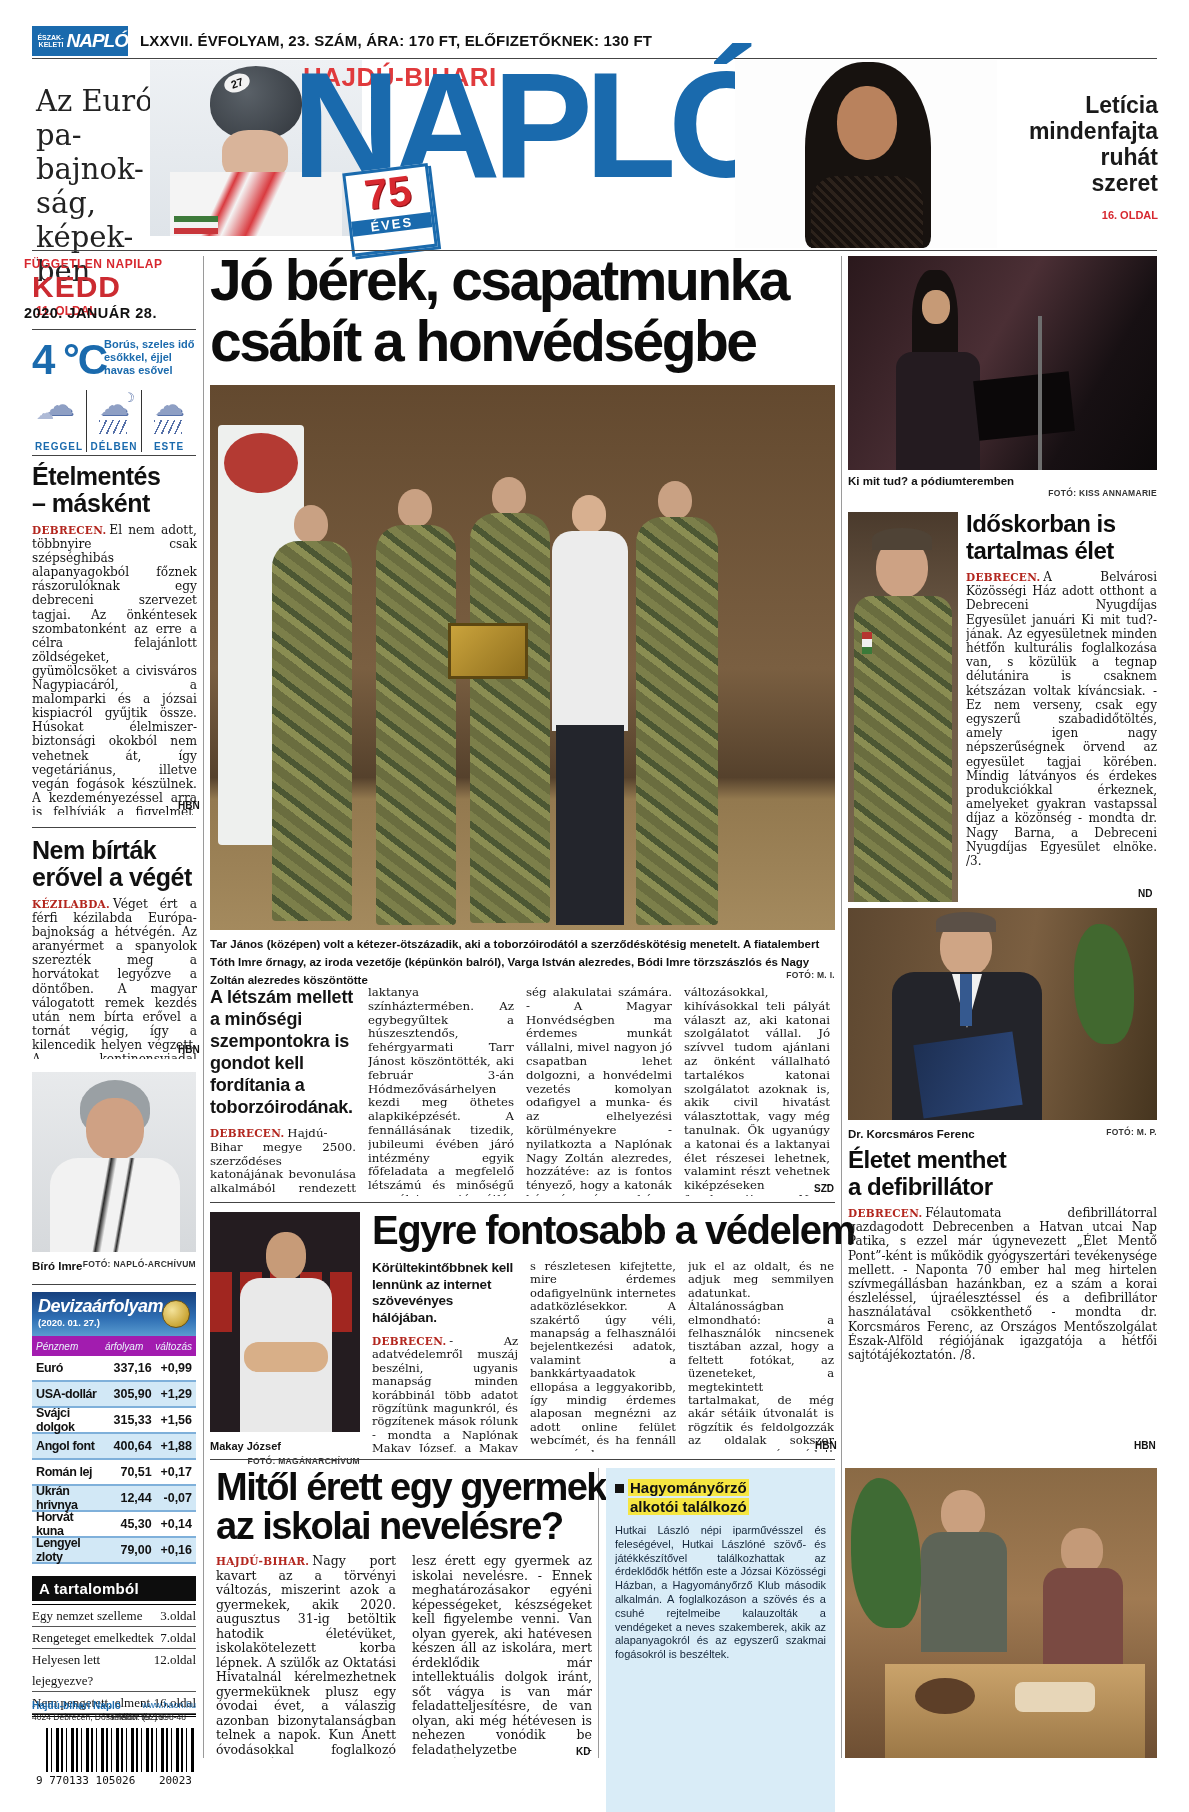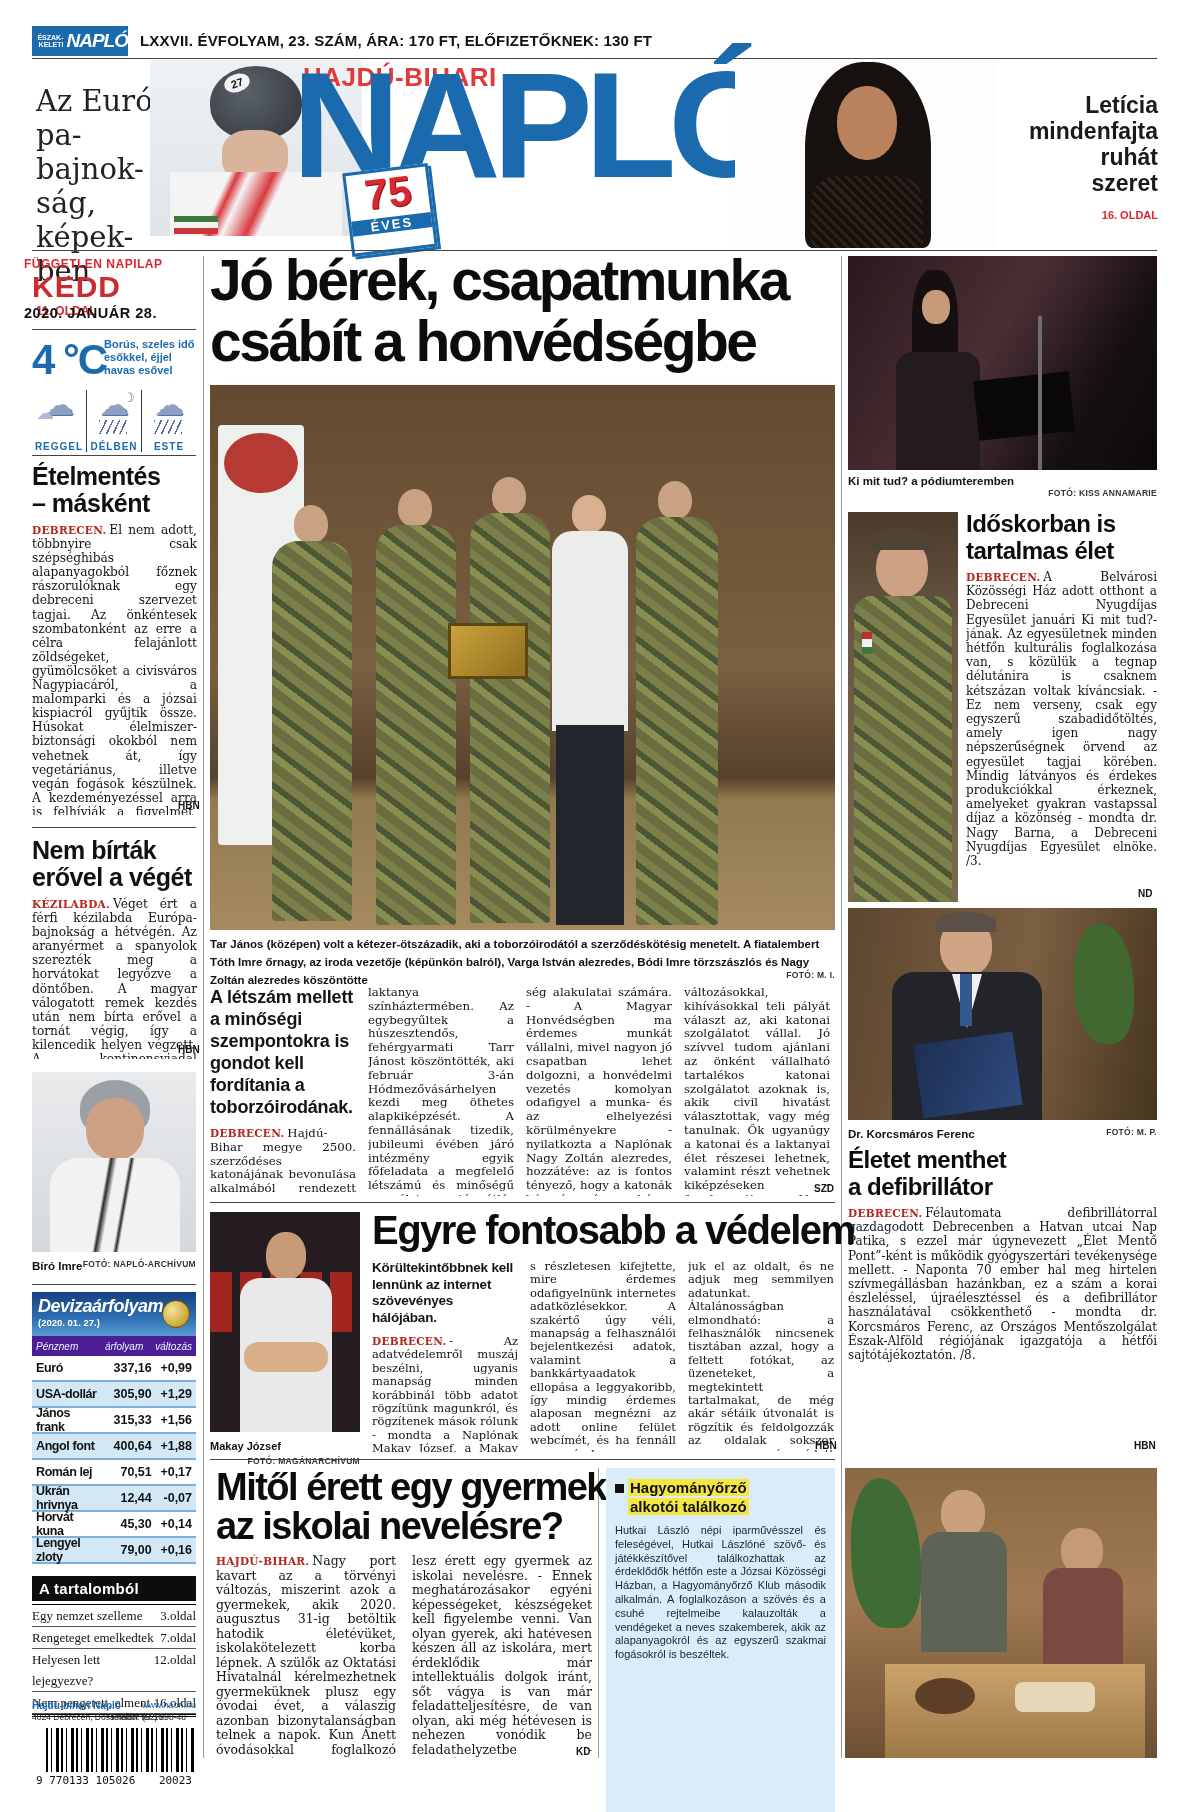--- a/index.html
+++ b/index.html
@@ -57,21 +57,21 @@
                  line-height:14.1px;text-align:justify;overflow:hidden;color:#141414;}
 
   
   .dv{position:absolute;left:32px;top:1292px;width:164px;}
   .dv-head{position:relative;height:44px;background:linear-gradient(180deg,#16407e,#2f6fb4 60%,#5a9bd0);
            color:#fff;padding:4px 6px;box-sizing:border-box;}
   .dv-title{font-size:18px;font-weight:bold;font-style:italic;letter-spacing:-0.5px;}
   .dv-date{font-size:9.5px;font-weight:bold;}
   .coin{position:absolute;right:6px;top:8px;width:26px;height:26px;border-radius:50%;
         background:radial-gradient(circle at 35% 35%,#f4e39a,#caa534 70%,#8a6d1c);border:1px solid #6d5414;}
-  .dv-cols{display:flex;height:20px;background:#4c1d95;color:#eaf4fc;font-size:10px;font-style:italic;
+  .dv-cols{display:flex;height:20px;background:#a21caf;color:#eaf4fc;font-size:10px;font-style:italic;
            align-items:center;padding:0 4px;box-sizing:border-box;}
   .dv-cols span:nth-child(1){flex:1.2;text-align:left;}
   .dv-cols span:nth-child(2){flex:1;text-align:right;}
   .dv-cols span:nth-child(3){flex:1;text-align:right;}
   .dv-row{display:flex;height:26px;align-items:center;font-size:12.5px;font-weight:bold;
           padding:0 4px;box-sizing:border-box;border-bottom:2px solid #7fb0da;}
   .dv-row:nth-child(even){background:#d2e8f6;}
   .dv-row span:nth-child(1){flex:1.3;text-align:left;letter-spacing:-0.4px;}
   .dv-row span:nth-child(2){flex:1;text-align:right;}
   .dv-row span:nth-child(3){flex:0.8;text-align:right;}
@@ -247,21 +247,21 @@
           <span>Euró</span>
           <span>337,16</span>
           <span>+0,99</span>
         </div>
       <div class="dv-row">
           <span>USA-dollár</span>
           <span>305,90</span>
           <span>+1,29</span>
         </div>
       <div class="dv-row">
-          <span>János frank</span>
+          <span>Svájci dolgok</span>
           <span>315,33</span>
           <span>+1,56</span>
         </div>
       <div class="dv-row">
           <span>Angol font</span>
           <span>400,64</span>
           <span>+1,88</span>
         </div>
       <div class="dv-row">
           <span>Román lej</span>

